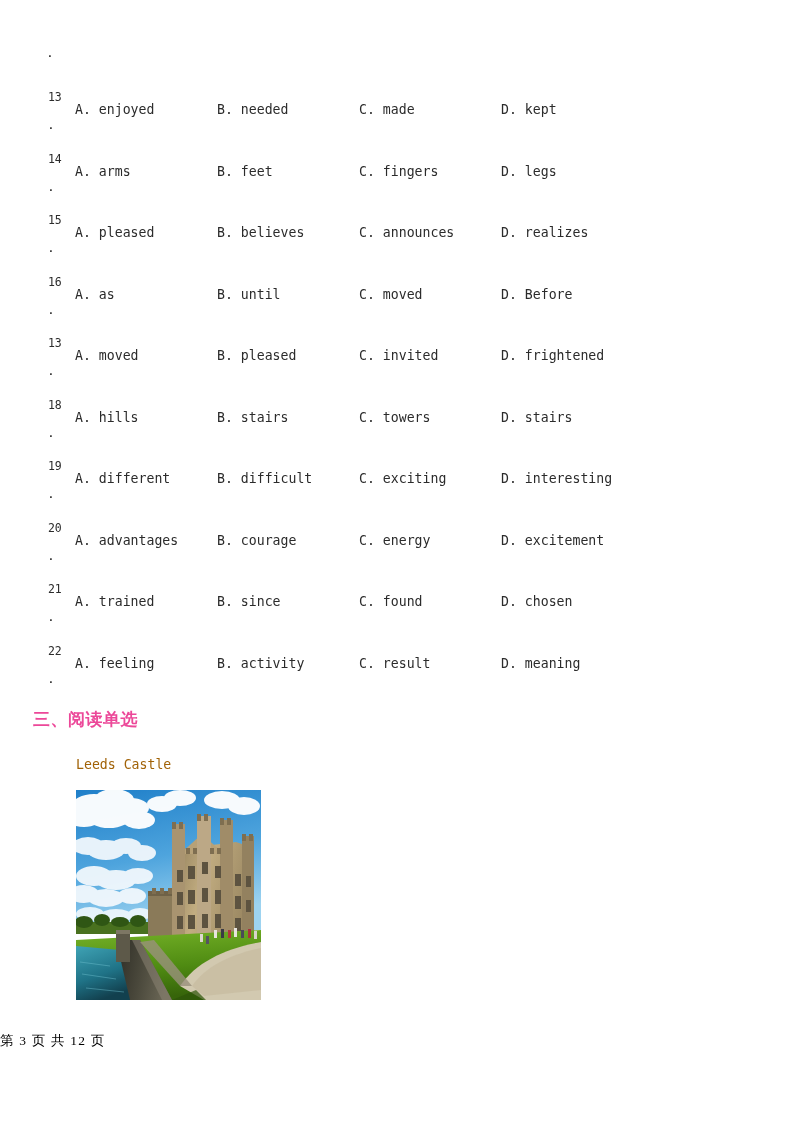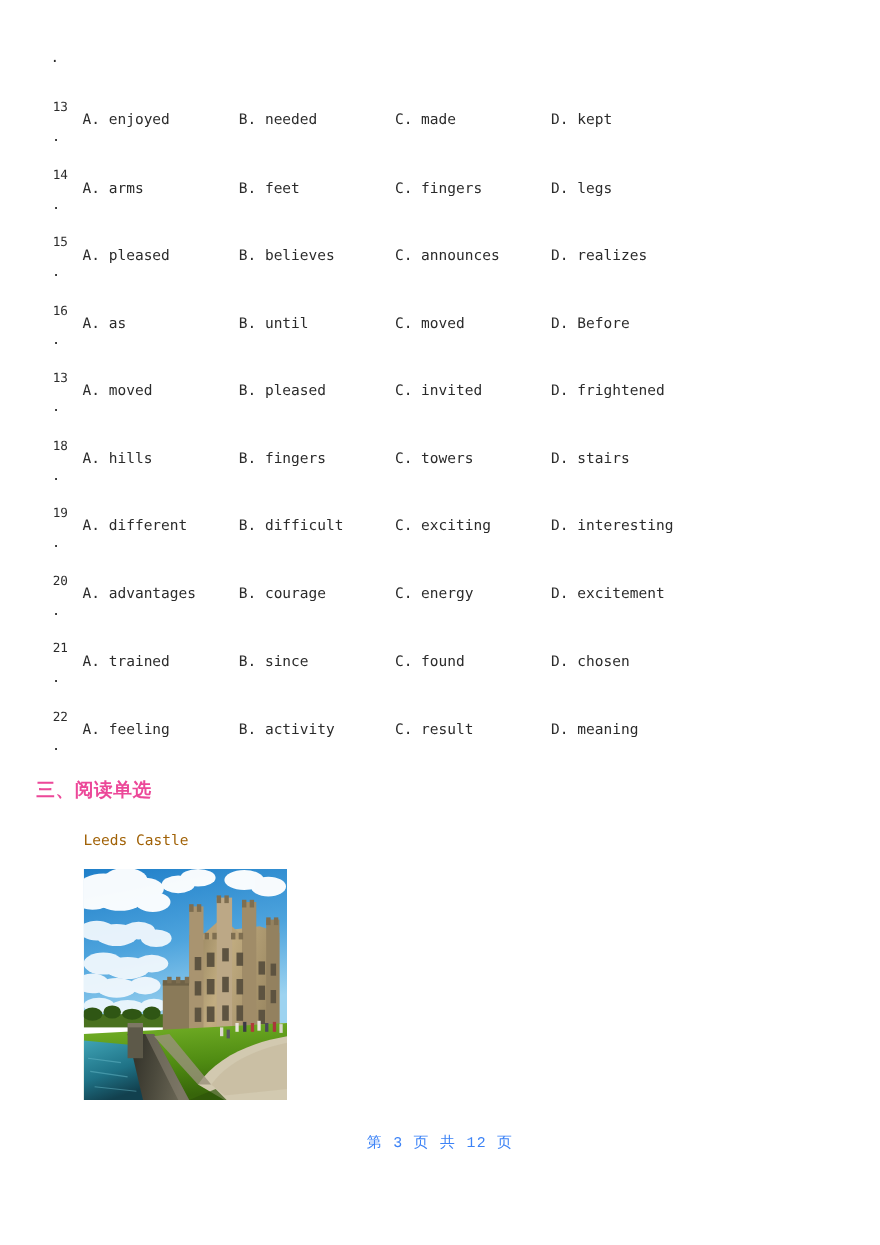--- a/index.html
+++ b/index.html
@@ -115,25 +115,24 @@
     overflow: hidden;
   }
   #castle-photo svg { display: block; }
 
   
   #page-footer {
     position: absolute;
     left: 0;
     top: 1031px;
     width: 800px;
-    text-align: center;
-    font-family: Liberation Mono, monospace;
+    font-family: Liberation Serif, serif;
     font-size: 13.5px;
     line-height: 20px;
-    color: #3b82f6;
+    color: #000000;
     letter-spacing: 1.2px;
   }
 </style>
 </head>
 <body>
 
 <div class="page">
 
   <div class="orphan-dot">.</div>
 
@@ -181,21 +180,21 @@
       <span class="opt opt-a">A. moved</span>
       <span class="opt opt-b">B. pleased</span>
       <span class="opt opt-c">C. invited</span>
       <span class="opt opt-d">D. frightened</span>
     </div>
 
     <div class="q-row">
       <span class="q-num">18</span>
       <span class="q-dot">.</span>
       <span class="opt opt-a">A. hills</span>
-      <span class="opt opt-b">B. fingers</span>
+      <span class="opt opt-b">B. stairs</span>
       <span class="opt opt-c">C. towers</span>
       <span class="opt opt-d">D. stairs</span>
     </div>
 
     <div class="q-row">
       <span class="q-num">19</span>
       <span class="q-dot">.</span>
       <span class="opt opt-a">A. different</span>
       <span class="opt opt-b">B. difficult</span>
       <span class="opt opt-c">C. exciting</span>

